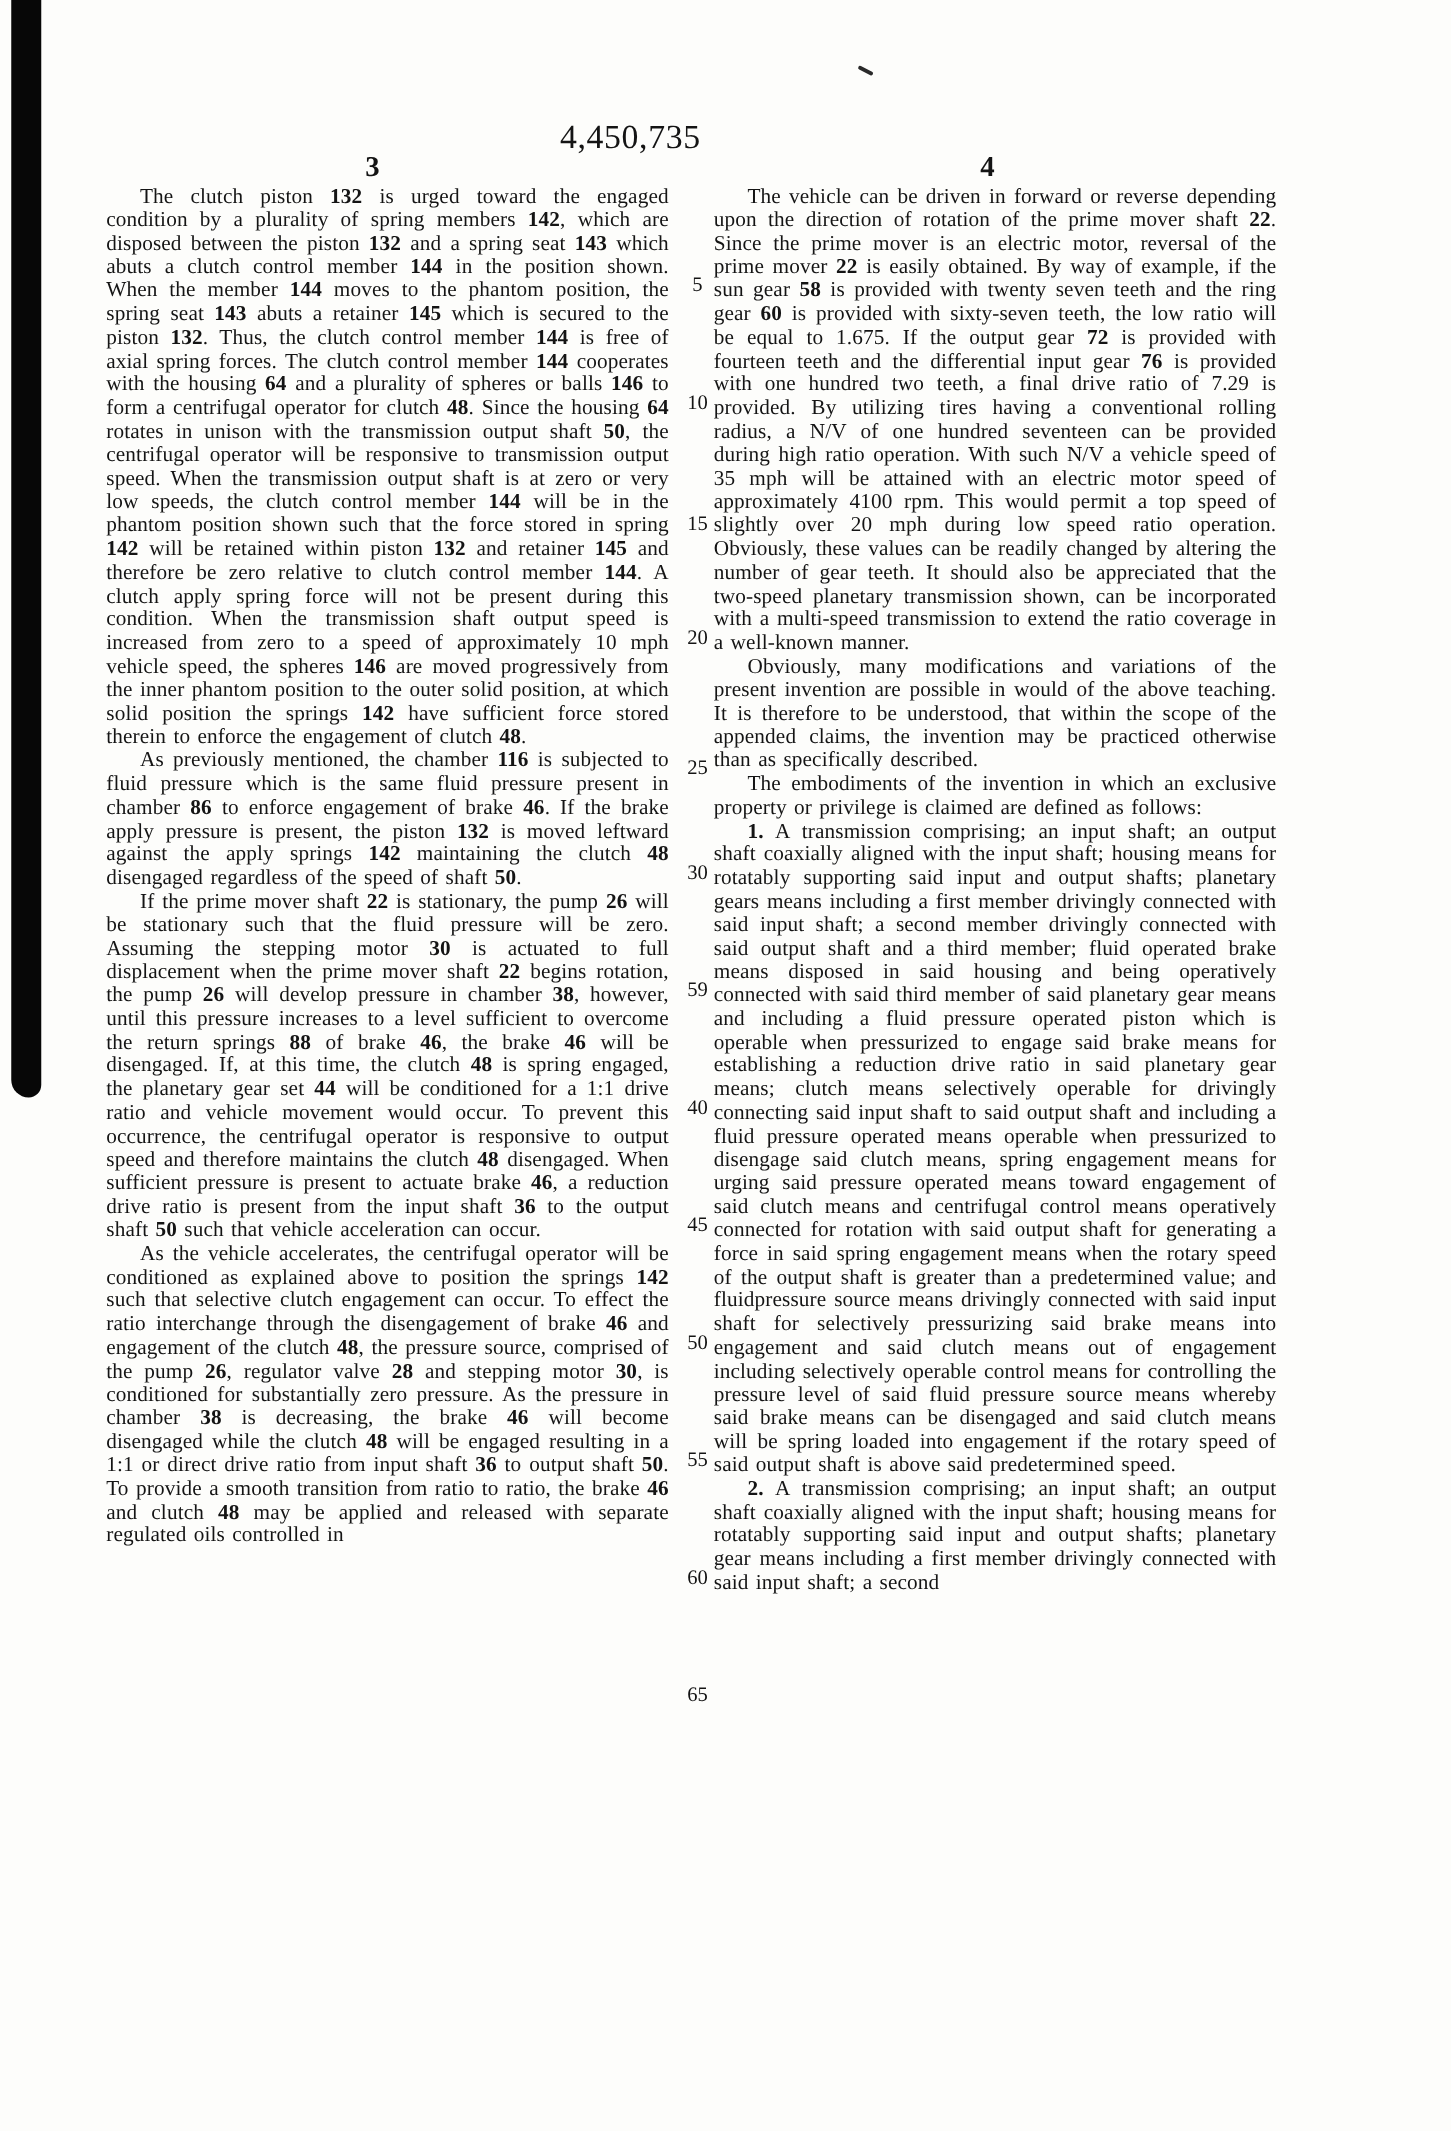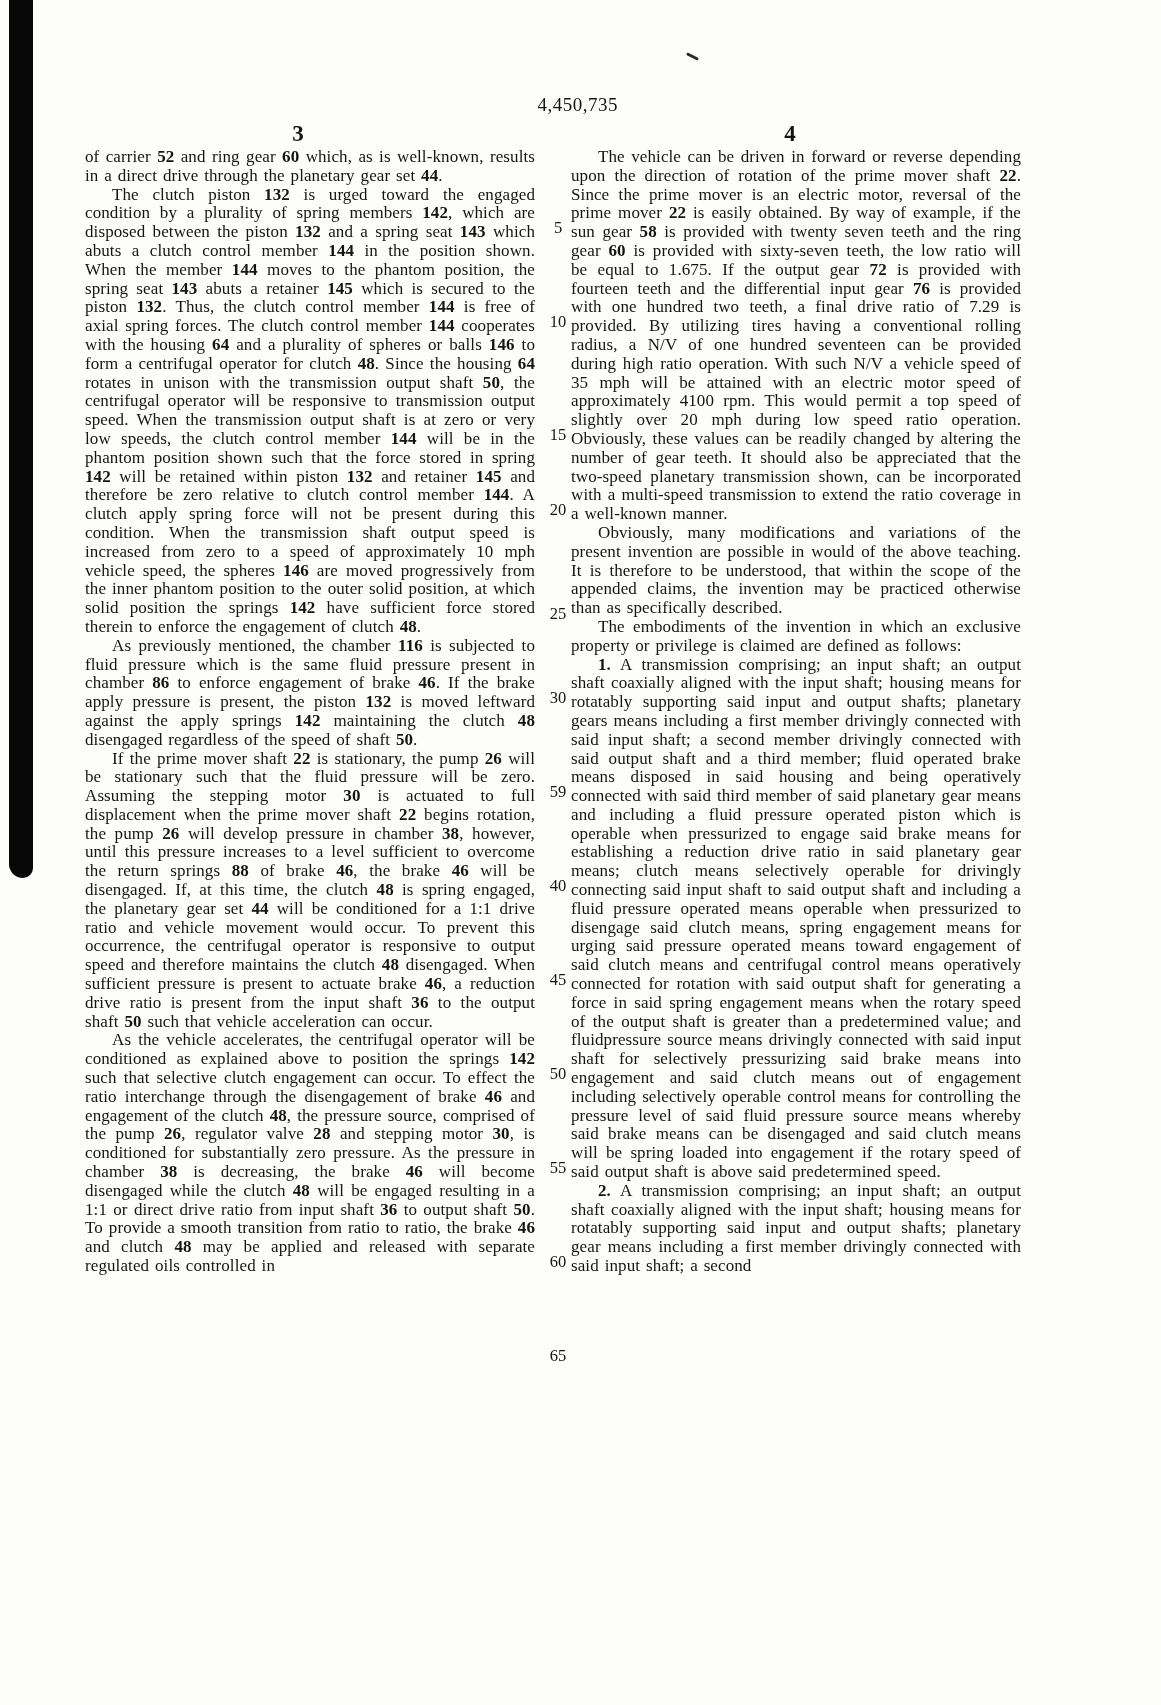--- a/index.html
+++ b/index.html
@@ -34,22 +34,22 @@
     height: 3px;
     background: #2a2a2a;
     transform: rotate(27deg);
     border-radius: 2px;
   }
   .patent-number {
     position: absolute;
     left: 448px;
     top: 94px;
     width: 170px;
-    text-align: right;
-    font-size: 19px;
+    text-align: left;
+    font-size: 27px;
     letter-spacing: 0.5px;
     font-weight: 500;
   }
   .col-number {
     position: absolute;
     top: 121px;
     width: 60px;
     text-align: center;
     font-size: 23px;
     font-weight: bold;
@@ -97,31 +97,30 @@
   <div class="scan-bar"></div>
   <div class="scan-mark"></div>
 
   <div class="patent-number">4,450,735</div>
 
   <div class="col-number left">3</div>
 
   <div class="col-number right">4</div>
 
   <div class="column left">
-      <p class="para">of carrier <b>52</b> and ring gear <b>60</b> which, as is well-known, results in a direct drive through the planetary gear set <b>44</b>.</p>
       <p class="para indent">The clutch piston <b>132</b> is urged toward the engaged condition by a plurality of spring members <b>142</b>, which are disposed between the piston <b>132</b> and a spring seat <b>143</b> which abuts a clutch control member <b>144</b> in the position shown. When the member <b>144</b> moves to the phantom position, the spring seat <b>143</b> abuts a retainer <b>145</b> which is secured to the piston <b>132</b>. Thus, the clutch control member <b>144</b> is free of axial spring forces. The clutch control member <b>144</b> cooperates with the housing <b>64</b> and a plurality of spheres or balls <b>146</b> to form a centrifugal operator for clutch <b>48</b>. Since the housing <b>64</b> rotates in unison with the transmission output shaft <b>50</b>, the centrifugal operator will be responsive to transmission output speed. When the transmission output shaft is at zero or very low speeds, the clutch control member <b>144</b> will be in the phantom position shown such that the force stored in spring <b>142</b> will be retained within piston <b>132</b> and retainer <b>145</b> and therefore be zero relative to clutch control member <b>144</b>. A clutch apply spring force will not be present during this condition. When the transmission shaft output speed is increased from zero to a speed of approximately 10 mph vehicle speed, the spheres <b>146</b> are moved progressively from the inner phantom position to the outer solid position, at which solid position the springs <b>142</b> have sufficient force stored therein to enforce the engagement of clutch <b>48</b>.</p>
       <p class="para indent">As previously mentioned, the chamber <b>116</b> is subjected to fluid pressure which is the same fluid pressure present in chamber <b>86</b> to enforce engagement of brake <b>46</b>. If the brake apply pressure is present, the piston <b>132</b> is moved leftward against the apply springs <b>142</b> maintaining the clutch <b>48</b> disengaged regardless of the speed of shaft <b>50</b>.</p>
       <p class="para indent">If the prime mover shaft <b>22</b> is stationary, the pump <b>26</b> will be stationary such that the fluid pressure will be zero. Assuming the stepping motor <b>30</b> is actuated to full displacement when the prime mover shaft <b>22</b> begins rotation, the pump <b>26</b> will develop pressure in chamber <b>38</b>, however, until this pressure increases to a level sufficient to overcome the return springs <b>88</b> of brake <b>46</b>, the brake <b>46</b> will be disengaged. If, at this time, the clutch <b>48</b> is spring engaged, the planetary gear set <b>44</b> will be conditioned for a 1:1 drive ratio and vehicle movement would occur. To prevent this occurrence, the centrifugal operator is responsive to output speed and therefore maintains the clutch <b>48</b> disengaged. When sufficient pressure is present to actuate brake <b>46</b>, a reduction drive ratio is present from the input shaft <b>36</b> to the output shaft <b>50</b> such that vehicle acceleration can occur.</p>
       <p class="para indent">As the vehicle accelerates, the centrifugal operator will be conditioned as explained above to position the springs <b>142</b> such that selective clutch engagement can occur. To effect the ratio interchange through the disengagement of brake <b>46</b> and engagement of the clutch <b>48</b>, the pressure source, comprised of the pump <b>26</b>, regulator valve <b>28</b> and stepping motor <b>30</b>, is conditioned for substantially zero pressure. As the pressure in chamber <b>38</b> is decreasing, the brake <b>46</b> will become disengaged while the clutch <b>48</b> will be engaged resulting in a 1:1 or direct drive ratio from input shaft <b>36</b> to output shaft <b>50</b>. To provide a smooth transition from ratio to ratio, the brake <b>46</b> and clutch <b>48</b> may be applied and released with separate regulated oils controlled in</p>
     </div>
 
   <div class="gutter">
       <div class="gutter-num" style="top: 219px;">5</div>
       <div class="gutter-num" style="top: 313px;">10</div>
-      <div class="gutter-num" style="top: 426px;">15</div>
+      <div class="gutter-num" style="top: 410px;">15</div>
       <div class="gutter-num" style="top: 501px;">20</div>
       <div class="gutter-num" style="top: 605px;">25</div>
       <div class="gutter-num" style="top: 689px;">30</div>
       <div class="gutter-num" style="top: 783px;">59</div>
       <div class="gutter-num" style="top: 877px;">40</div>
       <div class="gutter-num" style="top: 971px;">45</div>
       <div class="gutter-num" style="top: 1065px;">50</div>
       <div class="gutter-num" style="top: 1159px;">55</div>
       <div class="gutter-num" style="top: 1253px;">60</div>
       <div class="gutter-num" style="top: 1347px;">65</div>

